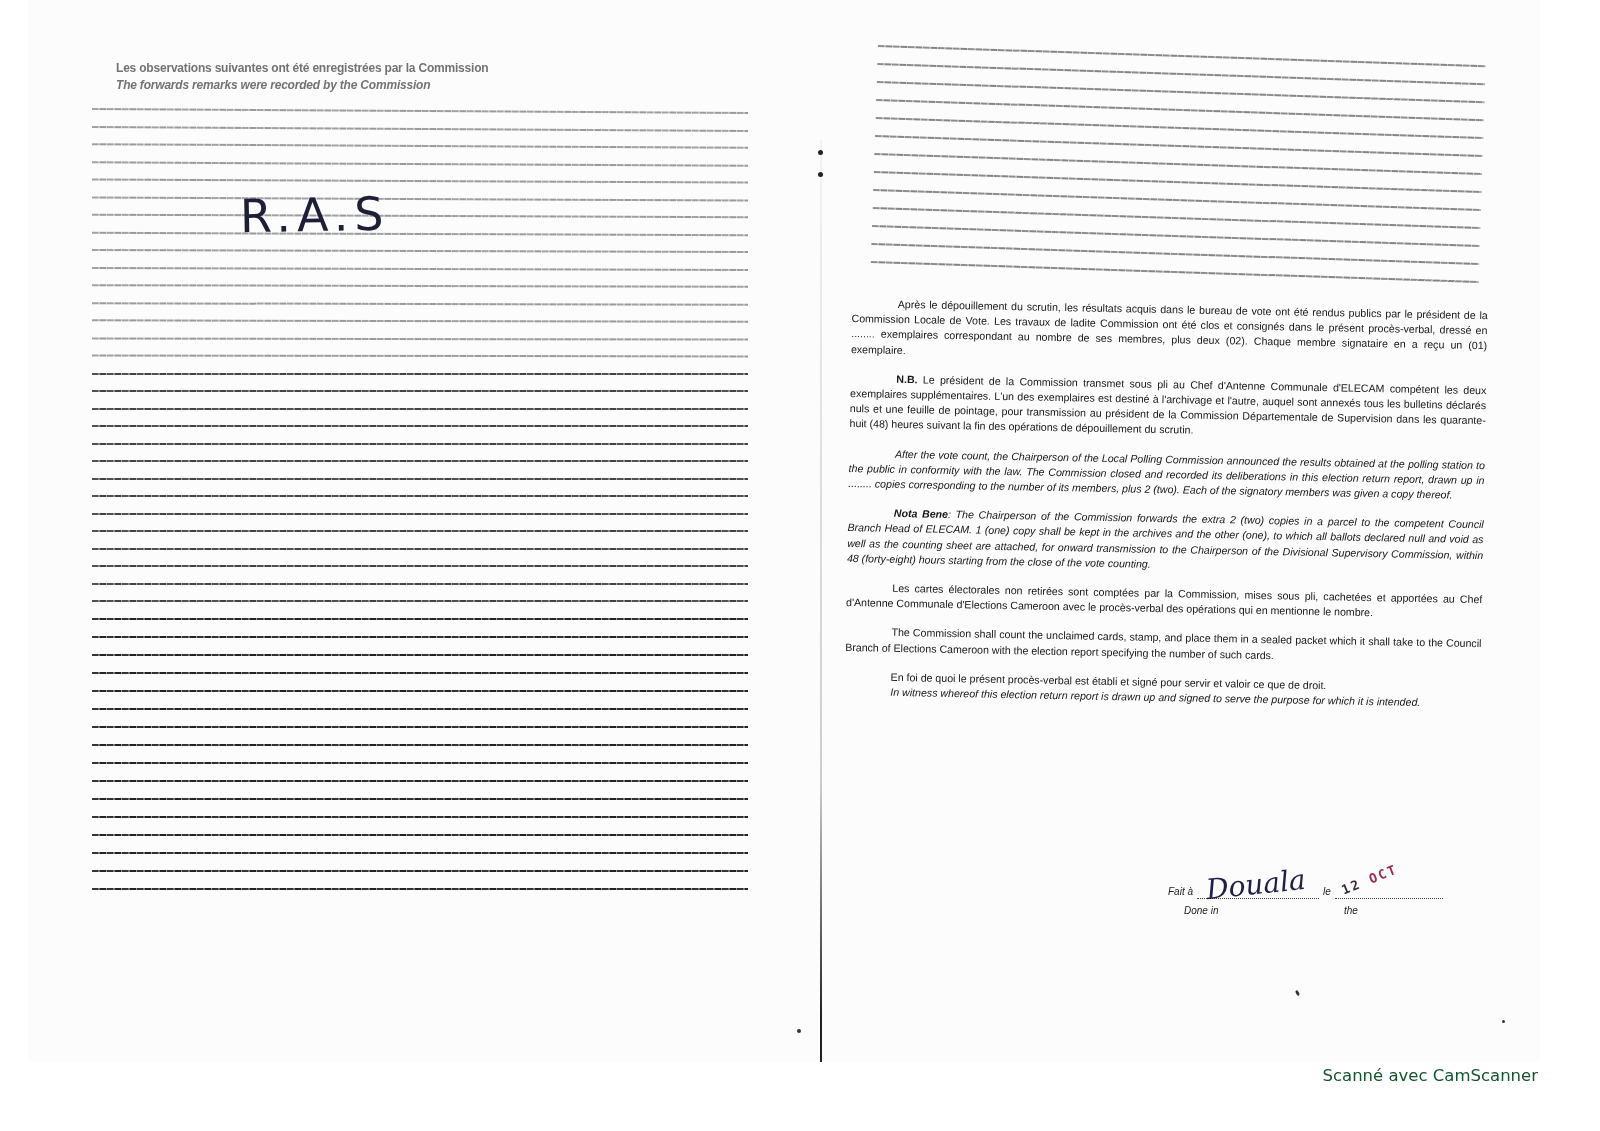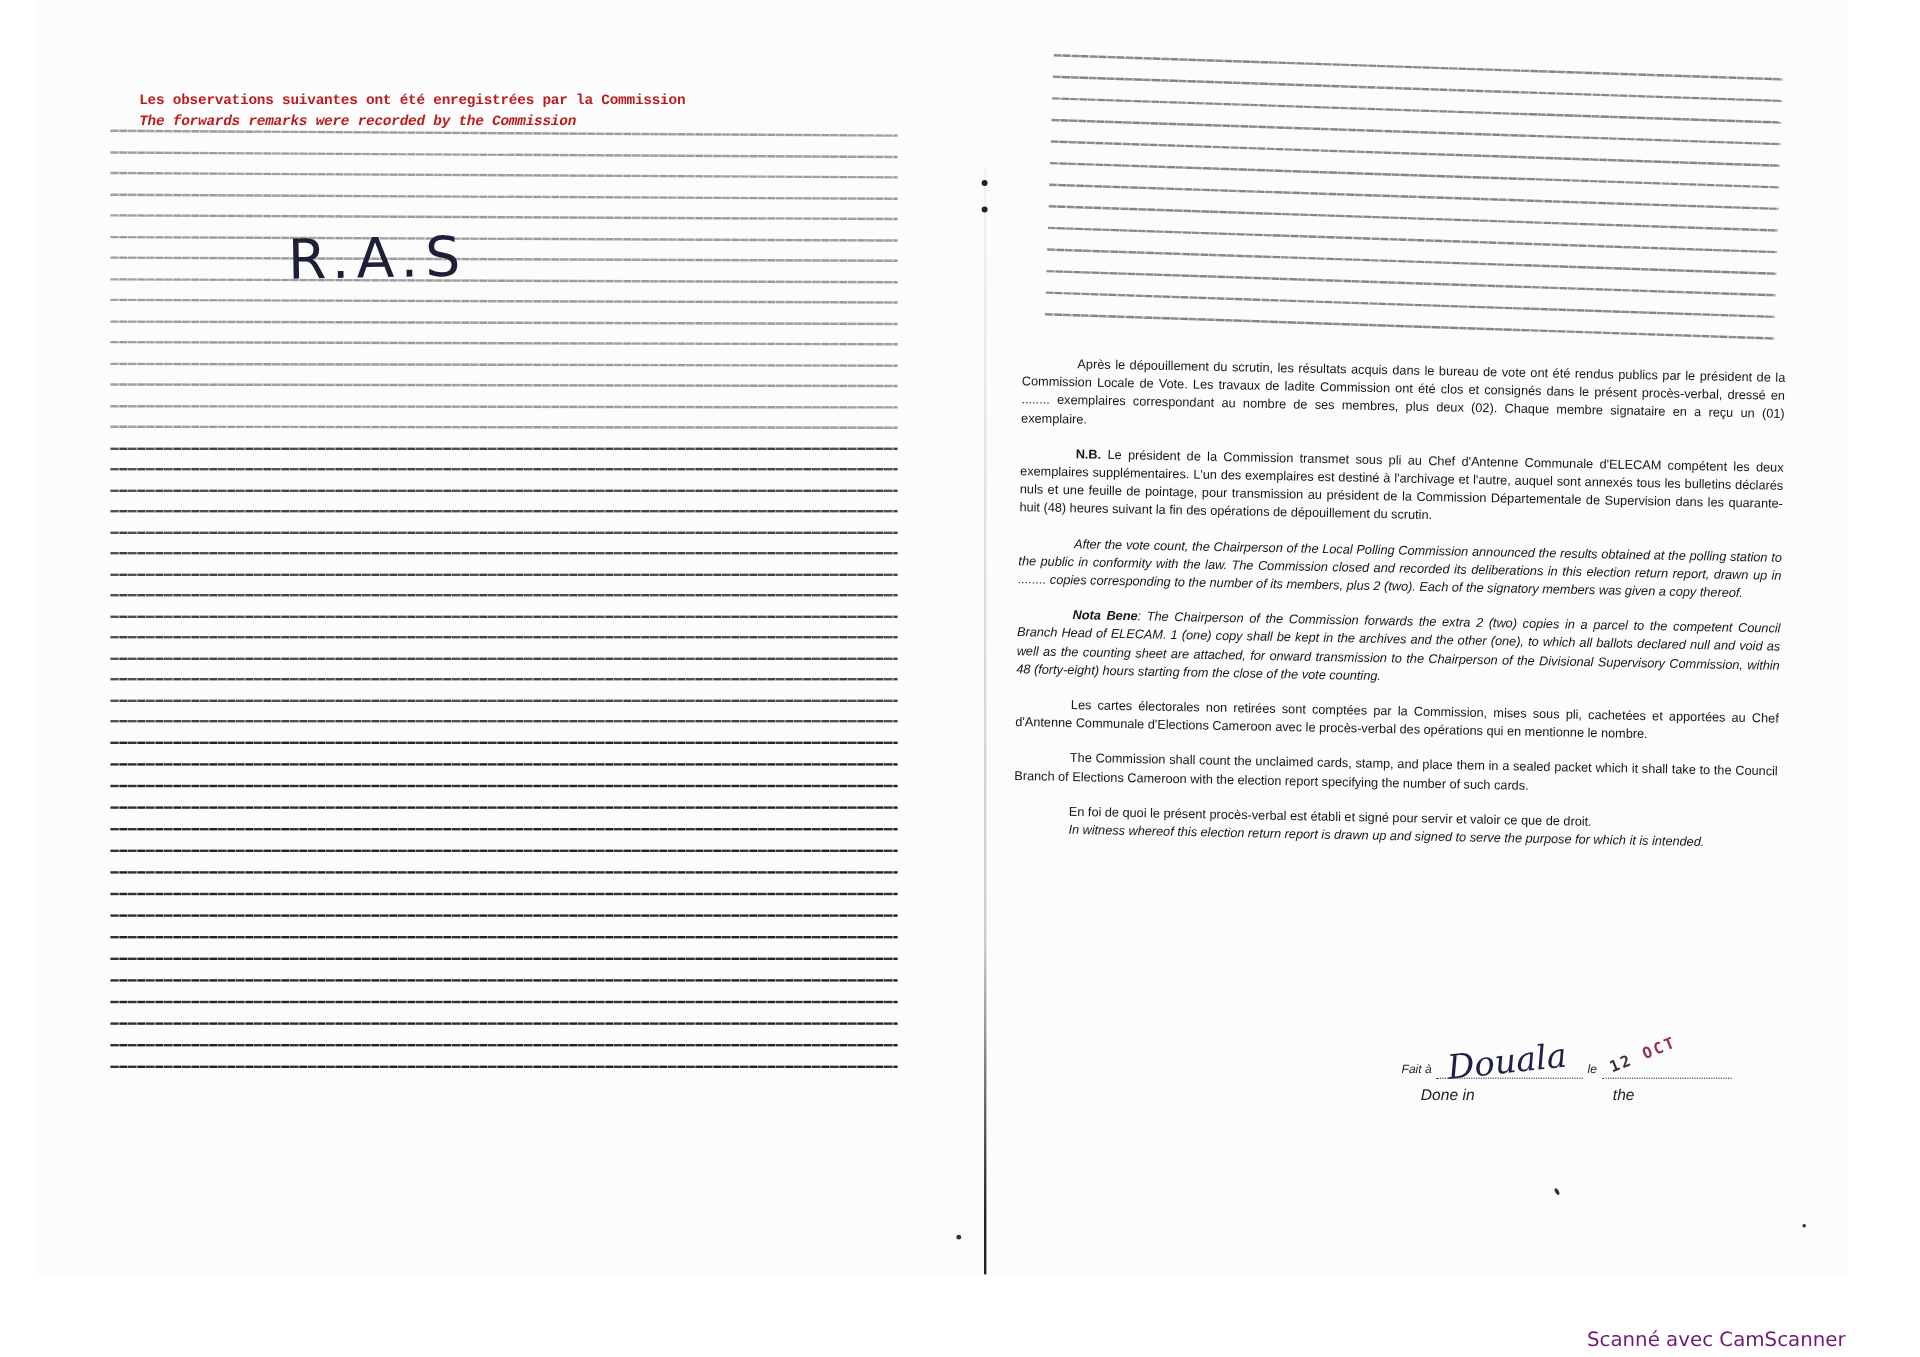--- a/index.html
+++ b/index.html
@@ -12,23 +12,23 @@
     .scan {
       position: absolute; left: 28px; top: 0; width: 1512px; height: 1062px;
       background: #fdfcfd;
     }
     .gutter {
       position: absolute; left: 820px; top: 140px; width: 2px; height: 922px;
       background: linear-gradient(to bottom, rgba(60,60,60,0.05), rgba(60,60,60,0.25) 70%, #222 95%);
     }
     .spine-dot { position:absolute; width:5px; height:5px; border-radius:50%; background:#222; }
     .heading {
-      position: absolute; left: 116px; top: 76px;
-      font-family: Liberation Mono, monospace; font-weight: bold;
-      font-size: 12px; line-height: 17px; color: #b91c1c; letter-spacing: -0.2px;
+      position: absolute; left: 116px; top: 60px;
+      font-family: Liberation Sans, sans-serif; font-weight: bold;
+      font-size: 12px; line-height: 17px; color: #737373; letter-spacing: -0.2px;
     }
     .heading .en { font-style: italic; }
     .lines-left {
       position: absolute; left: 92px; top: 110px; width: 656px;
     }
     .rule {
       height: 2px; margin-bottom: 15.5px;
       background: repeating-linear-gradient(90deg, #333 0 6px, #777 6px 8px, #222 8px 14px, #999 14px 15px);
       opacity: 0.85;
     }
@@ -54,35 +54,35 @@
     .para.it { font-style: italic; }
     .para b { font-weight: bold; }
     .witness { margin: 0; text-indent: 46px; }
     .witness.it { font-style: italic; }
     .sig-block {
       position: absolute; left: 1168px; top: 886px;
       font-family: "Liberation Sans", sans-serif; font-size: 10px; font-style: italic; color: #222;
     }
     .sig-row { display: flex; align-items: flex-start; gap: 4px; }
     .sig-line { display: inline-block; border-bottom: 1px dotted #444; height: 12px; }
-    .sig-sub { display: flex; font-size: 13px; margin-top: 6px; }
+    .sig-sub { display: flex; font-size: 10px; margin-top: 6px; }
     .signature {
       position: absolute; left: 1206px; top: 868px;
       font-family: "DejaVu Serif", serif; font-style: italic; font-size: 28px;
       color: #1f2046; transform: rotate(-6deg);
     }
     .stamp-date {
       position: absolute; left: 1340px; top: 872px;
       font-family: "DejaVu Sans Mono", monospace; font-size: 13px; font-weight: bold;
       color: #3a2a3a; transform: rotate(-22deg); letter-spacing: 2px;
     }
     .stamp-date .month { color: #9c2c52; }
     .footer {
-      position: absolute; right: 62px; top: 1107px;
-      font-family: "DejaVu Sans", sans-serif; font-size: 16.5px; color: #701a75;
+      position: absolute; right: 62px; top: 1066px;
+      font-family: "DejaVu Sans", sans-serif; font-size: 16.5px; color: #14532d;
     }
     .speck { position:absolute; background:#333; border-radius:50%; }
   </style>
 </head>
 <body>
 
 <div class="scan"></div>
 <div class="gutter"></div>
 <span class="spine-dot" style="left:818px;top:150px;"></span>
 <span class="spine-dot" style="left:818px;top:172px;"></span>

